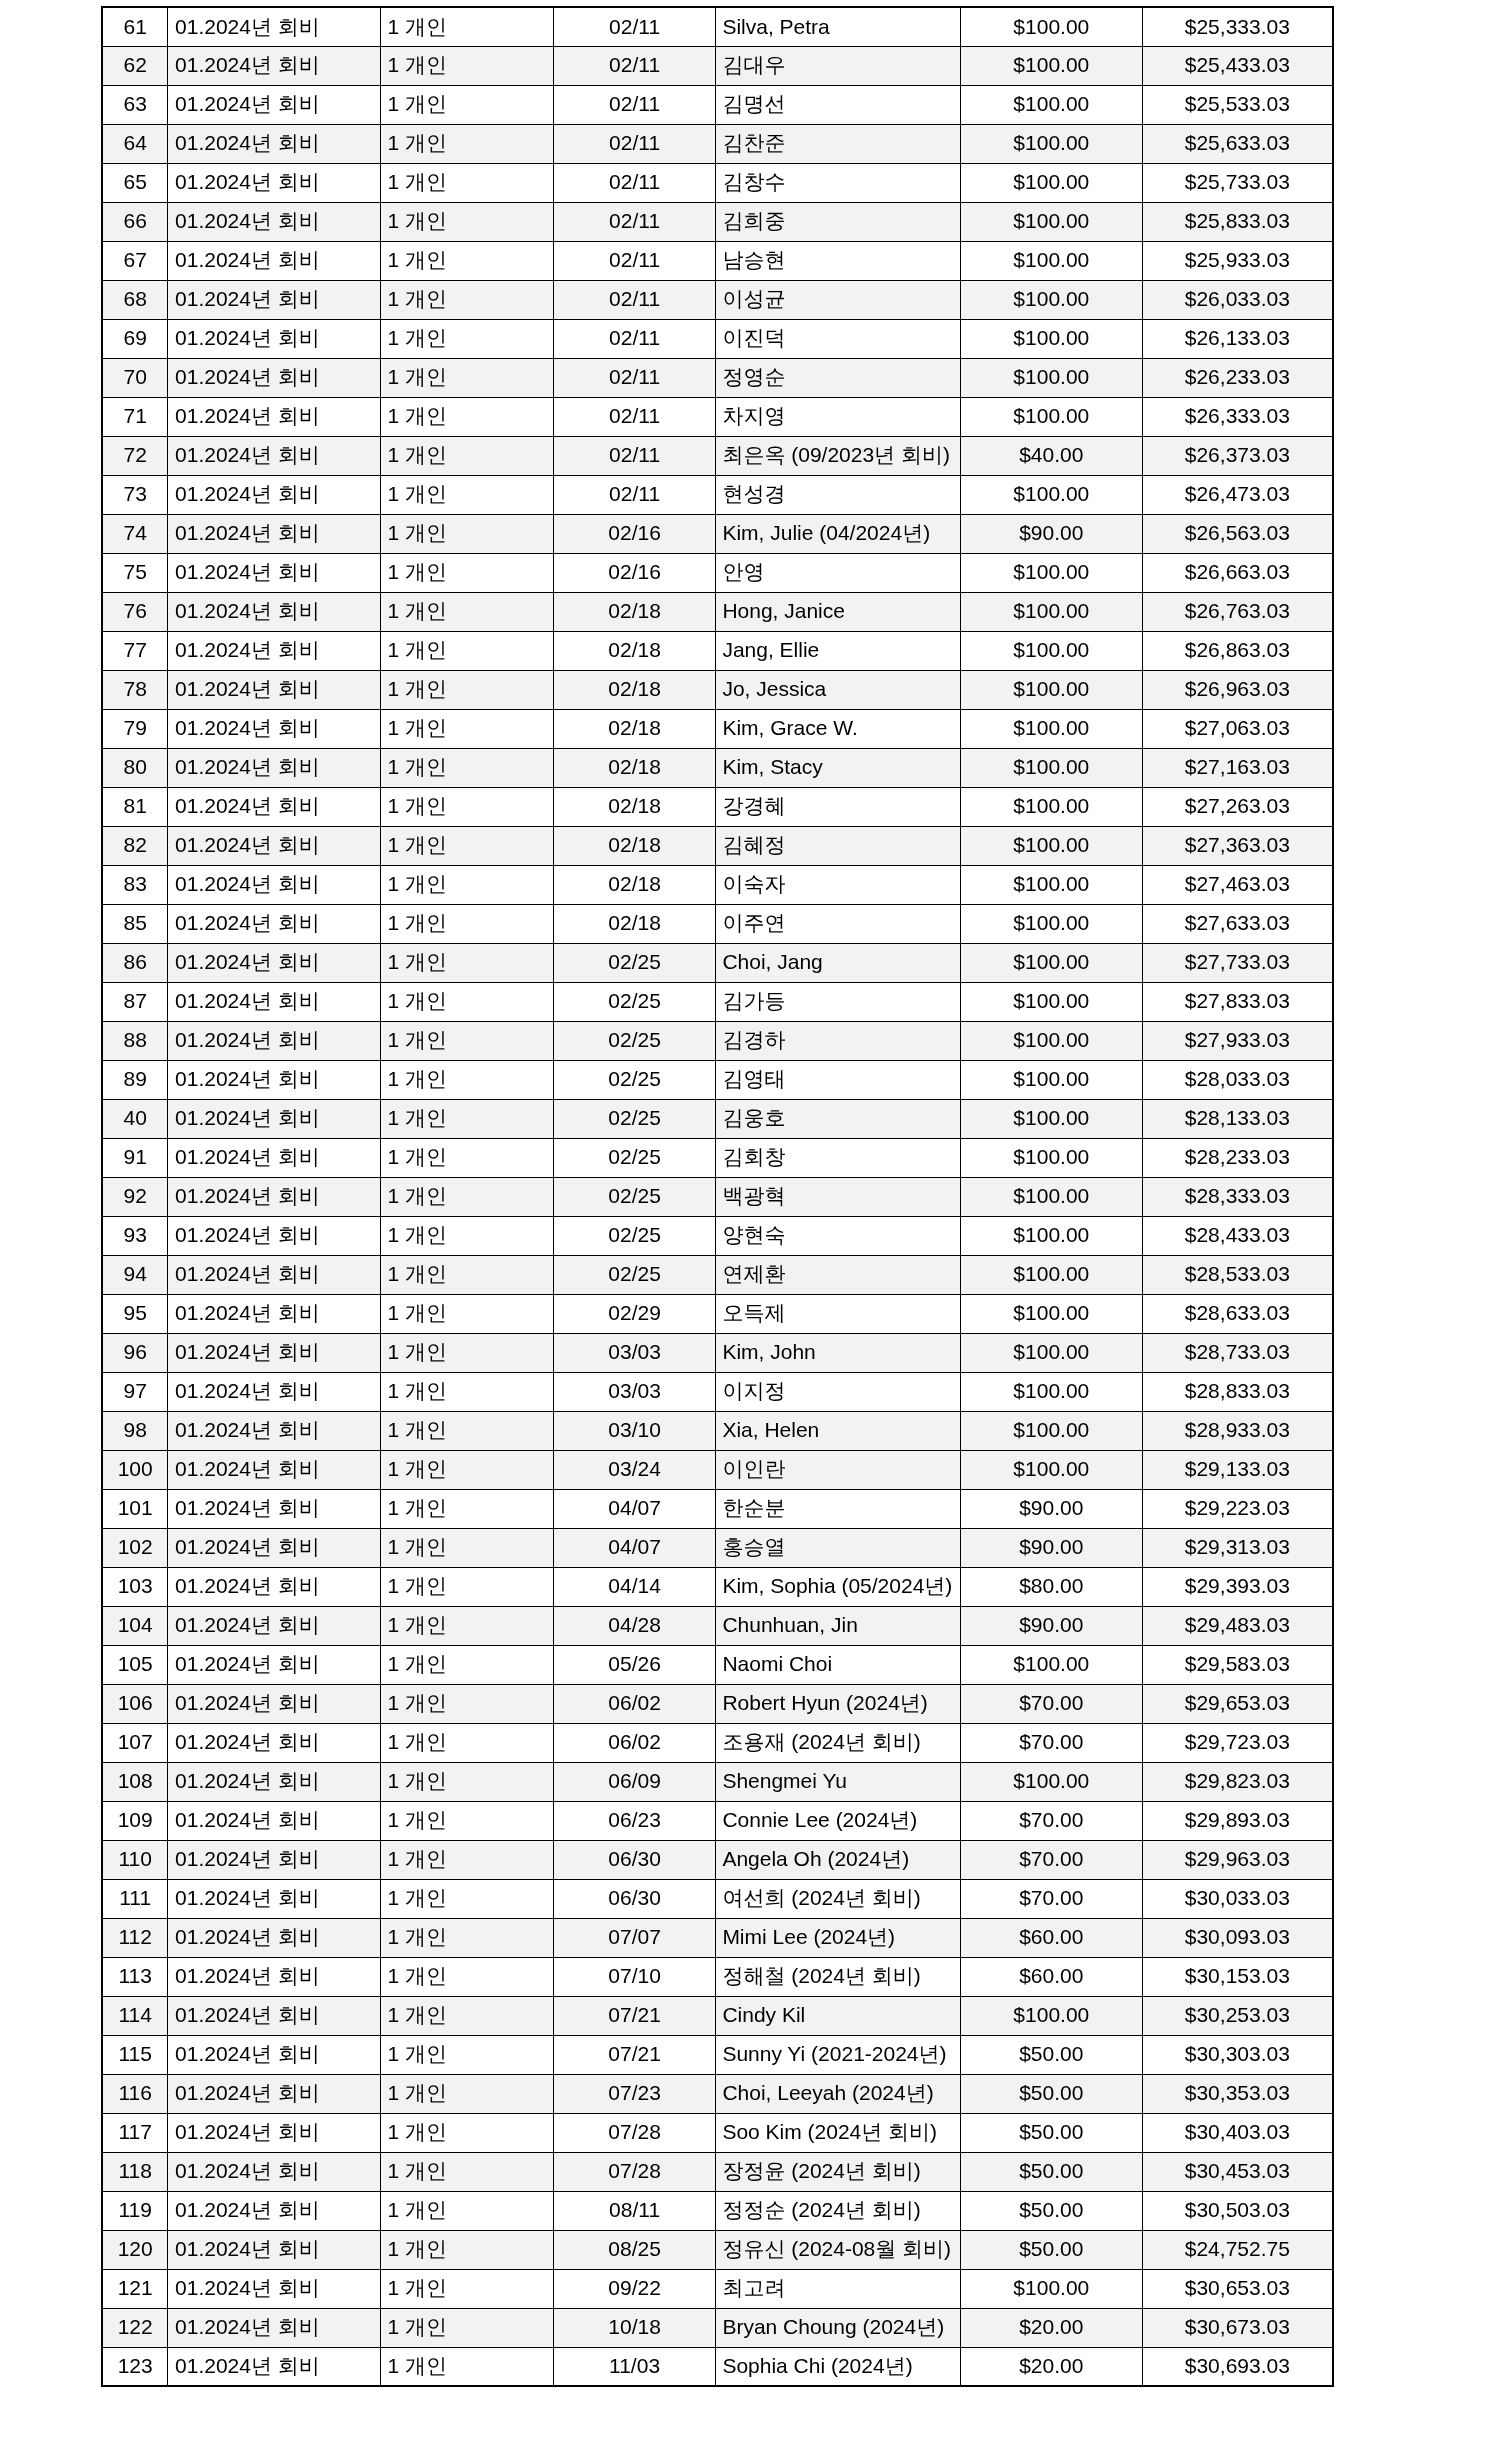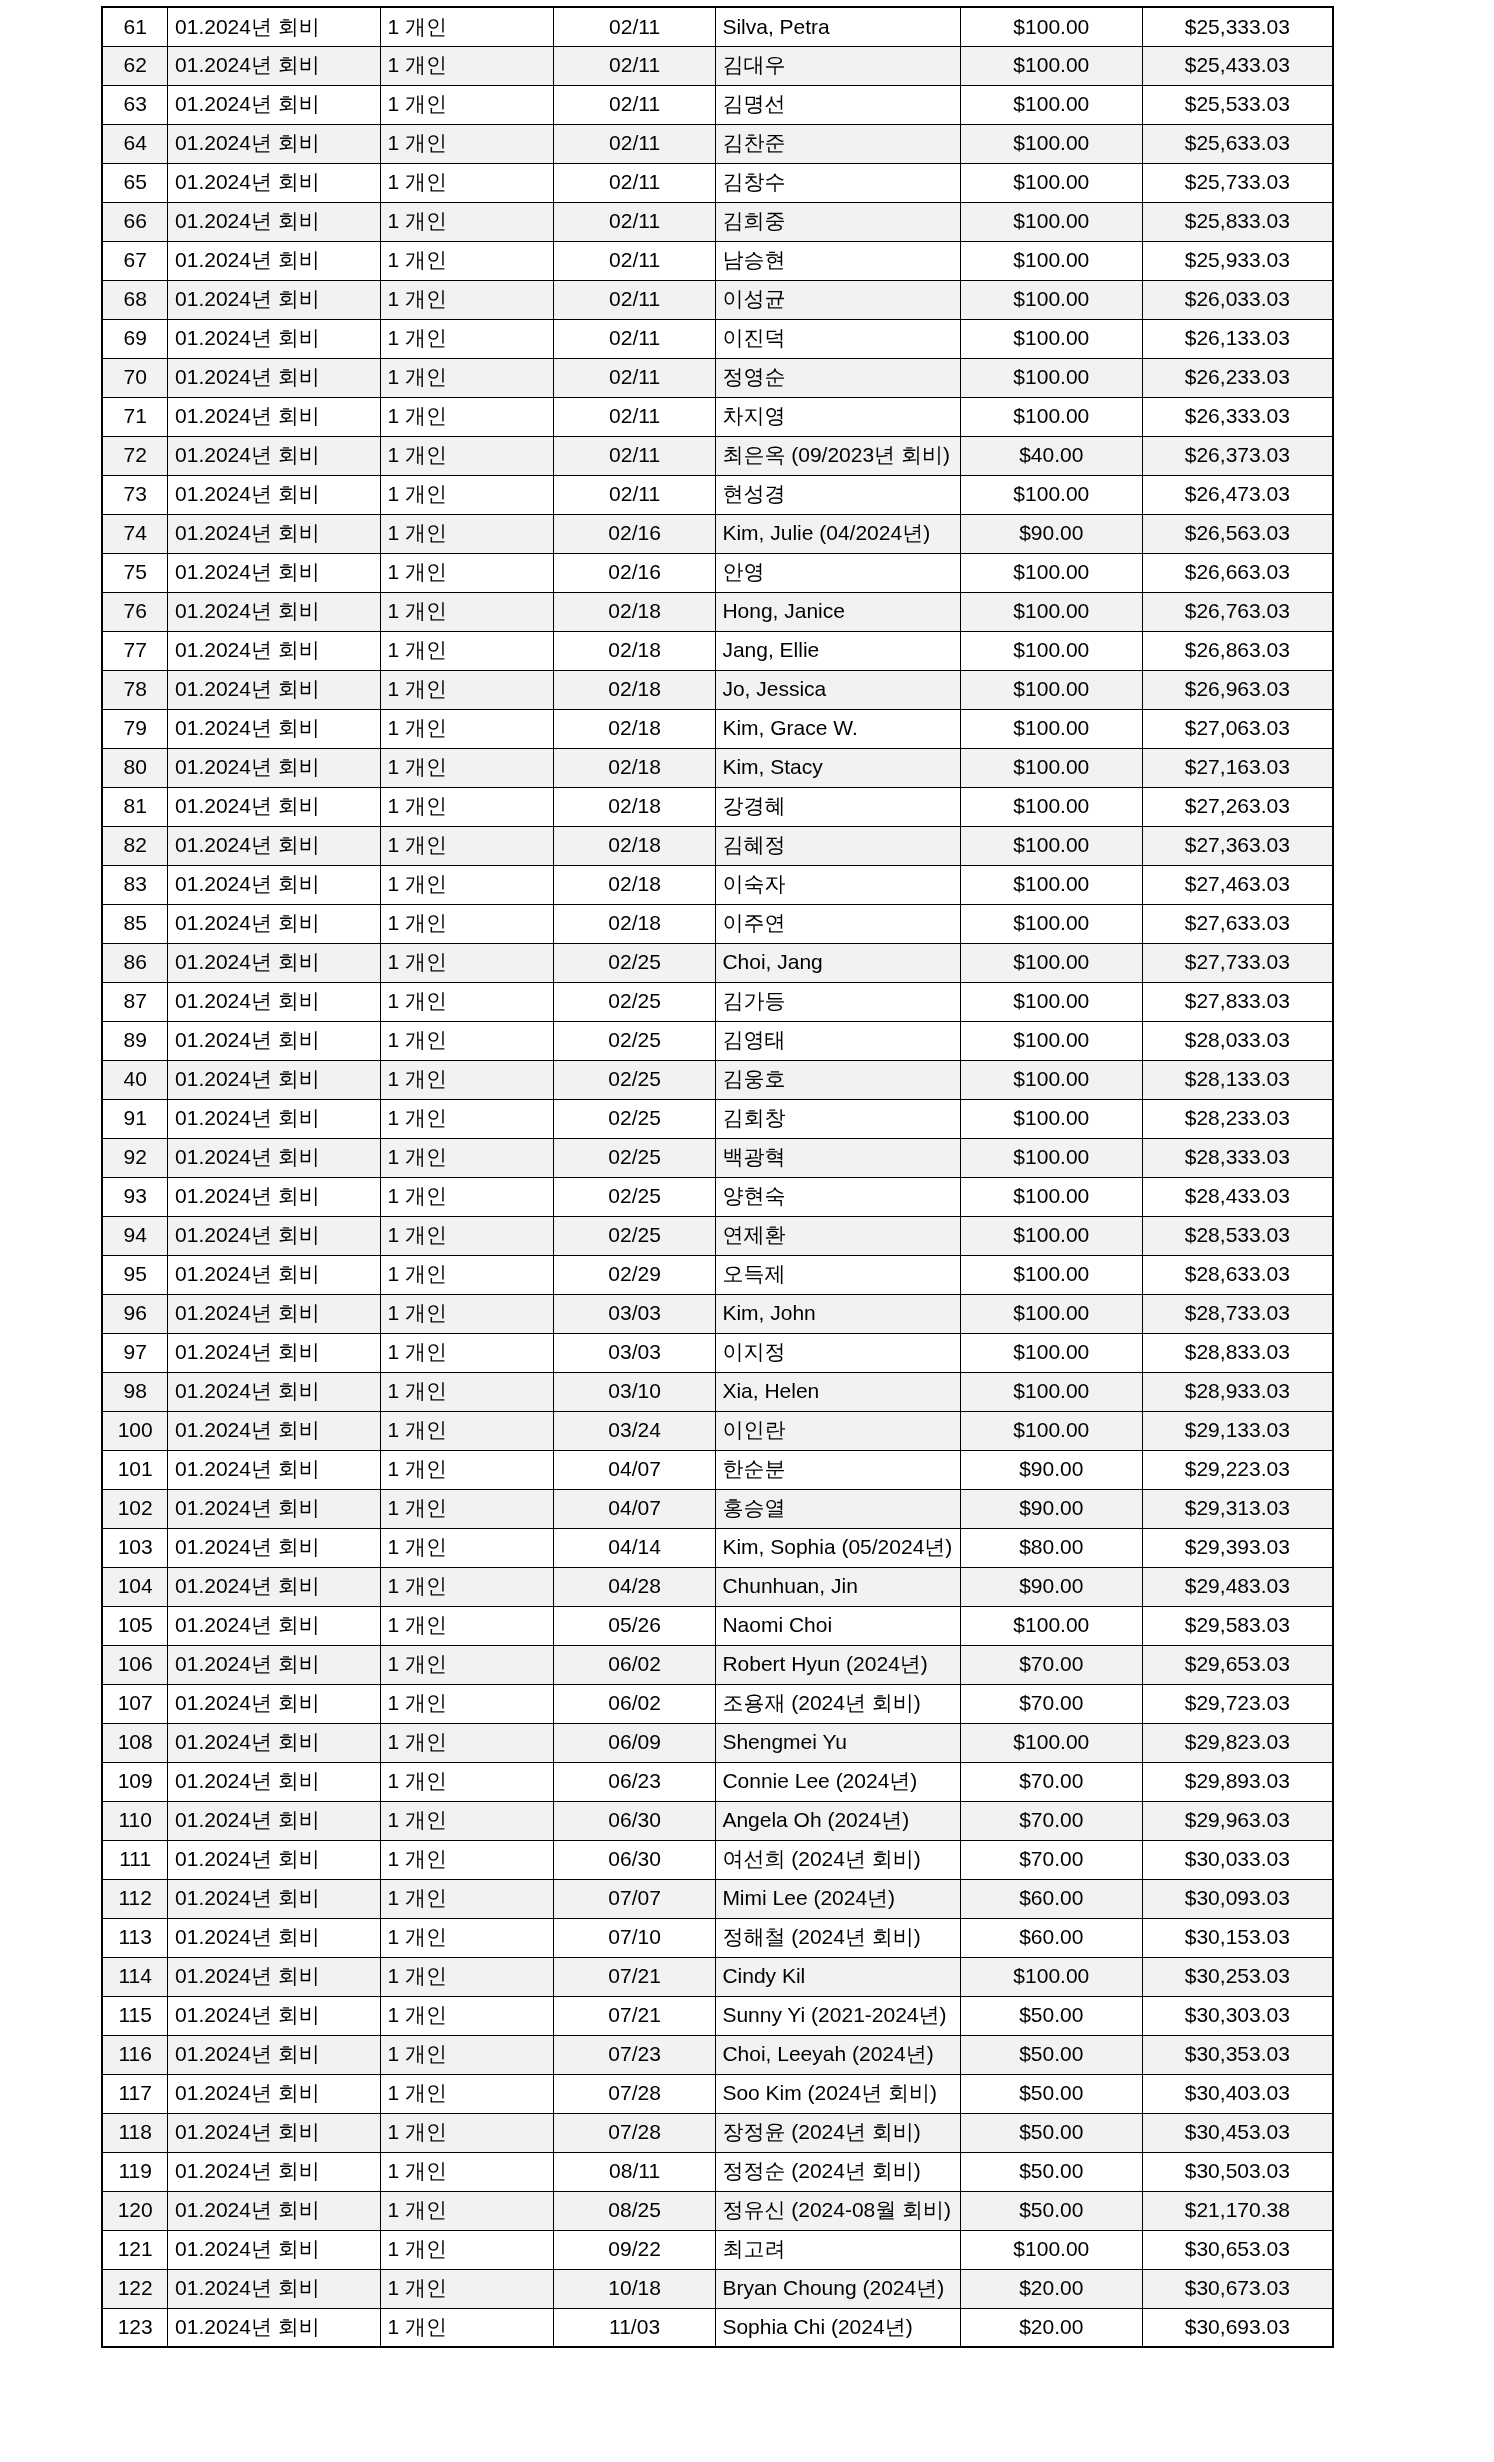--- a/index.html
+++ b/index.html
@@ -376,20 +376,31 @@
           <td class="num">87</td>
           <td class="cat">01.2024년 회비</td>
           <td class="type">1 개인</td>
           <td class="date">02/25</td>
           <td class="name">
             <span class="cellclip">김가등</span>
           </td>
           <td class="amount">$100.00</td>
           <td class="balance">$27,833.03</td>
         </tr>
+        <tr class="stripe">
+          <td class="num">88</td>
+          <td class="cat">01.2024년 회비</td>
+          <td class="type">1 개인</td>
+          <td class="date">02/25</td>
+          <td class="name">
+            <span class="cellclip">김경하</span>
+          </td>
+          <td class="amount">$100.00</td>
+          <td class="balance">$27,933.03</td>
+        </tr>
         <tr class="plain">
           <td class="num">89</td>
           <td class="cat">01.2024년 회비</td>
           <td class="type">1 개인</td>
           <td class="date">02/25</td>
           <td class="name">
             <span class="cellclip">김영태</span>
           </td>
           <td class="amount">$100.00</td>
           <td class="balance">$28,033.03</td>
@@ -715,21 +726,21 @@
         </tr>
         <tr class="stripe">
           <td class="num">120</td>
           <td class="cat">01.2024년 회비</td>
           <td class="type">1 개인</td>
           <td class="date">08/25</td>
           <td class="name">
             <span class="cellclip">정유신 (2024-08월 회비)</span>
           </td>
           <td class="amount">$50.00</td>
-          <td class="balance">$21,170.38</td>
+          <td class="balance">$24,752.75</td>
         </tr>
         <tr class="plain">
           <td class="num">121</td>
           <td class="cat">01.2024년 회비</td>
           <td class="type">1 개인</td>
           <td class="date">09/22</td>
           <td class="name">
             <span class="cellclip">최고려</span>
           </td>
           <td class="amount">$100.00</td>

